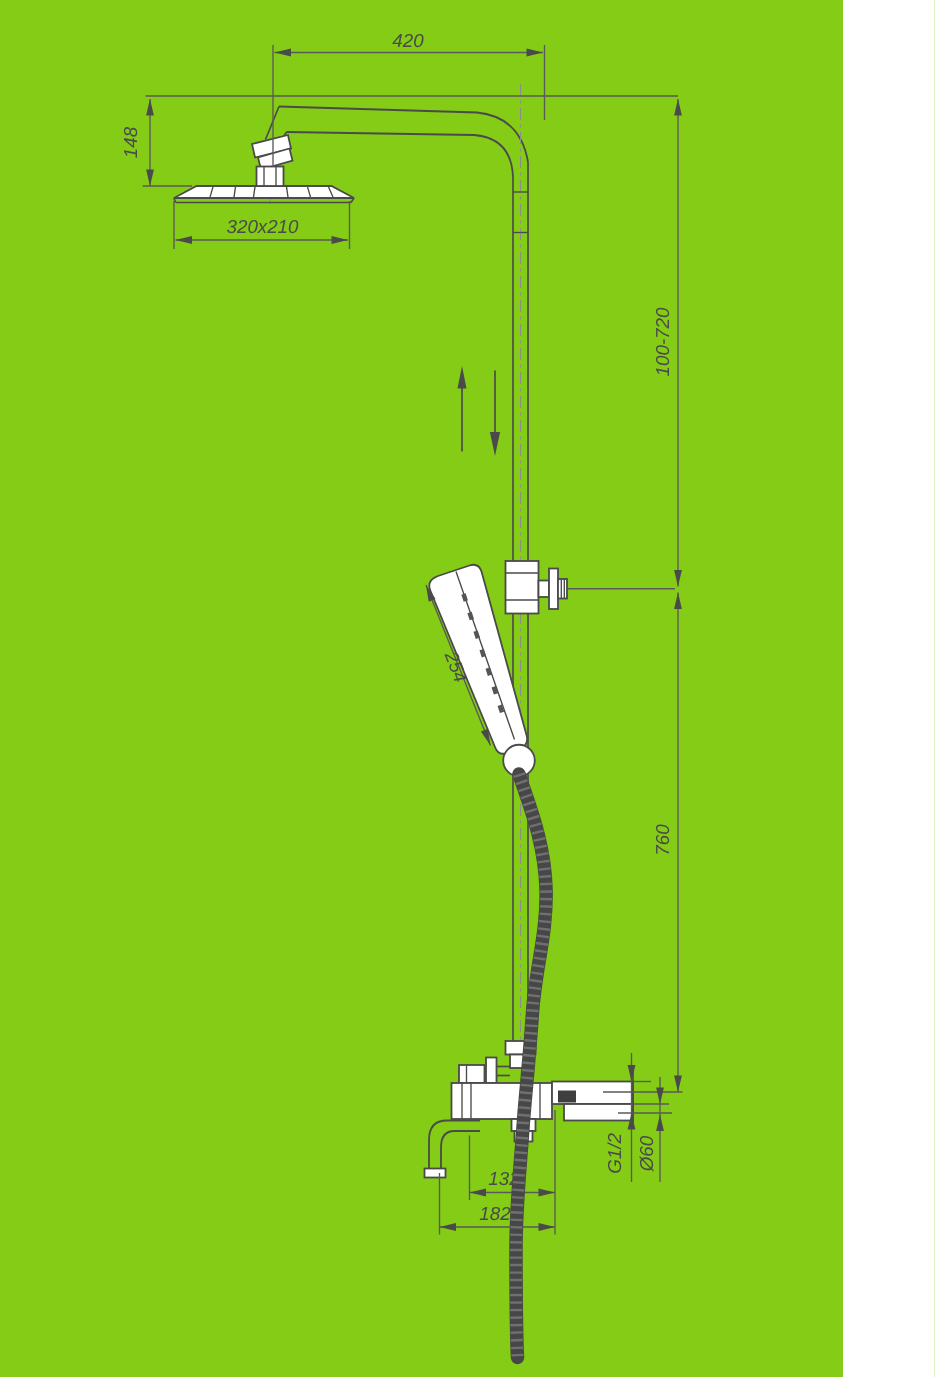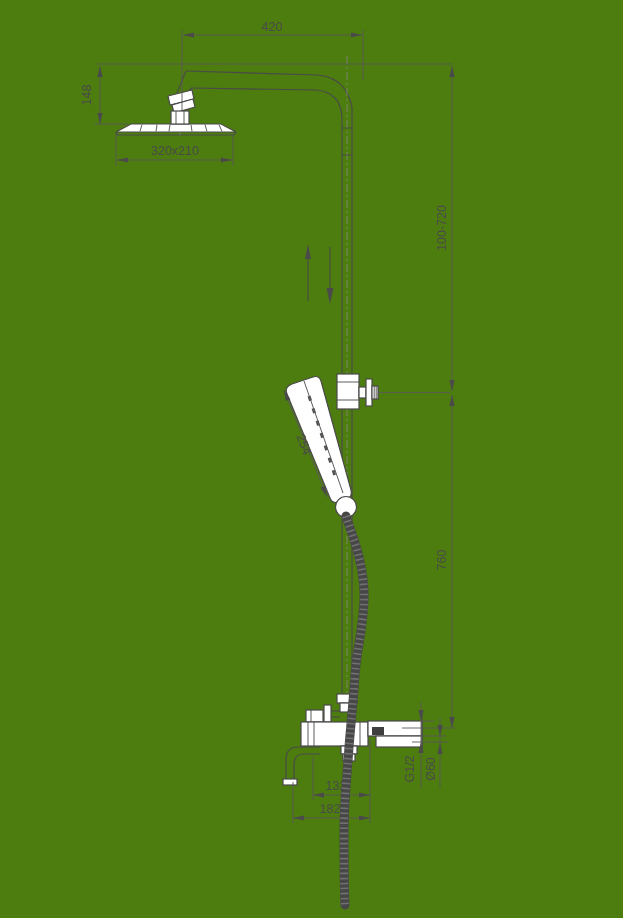--- a/index.html
+++ b/index.html
@@ -1,17 +1,17 @@
 <!DOCTYPE html>
 <html><head>
 <meta charset="utf-8">
 <style>
   html,body{margin:0;padding:0;background:#ffffff;}
-  .stage{position:relative;width:623px;height:918px;background:#4d7c0f;overflow:hidden;
-         font-family:"Liberation Sans", sans-serif;}
+  .stage{position:relative;width:562px;height:918px;background:#84cc16;overflow:hidden;
+         font-family:"Liberation Sans", sans-serif;font-style:italic;}
   svg{position:absolute;left:0;top:0;}
   .fig{stroke:#4a4a4a;stroke-width:1.2;fill:#ffffff;}
   .figopen{stroke:#4a4a4a;stroke-width:1.2;fill:none;}
   .ln{stroke:#4a4a4a;stroke-width:1.1;fill:none;}
   .dim{stroke:#5a5a5a;stroke-width:0.9;fill:none;}
   .arr{fill:#4a4a4a;stroke:none;}
   .cl{stroke:#8d8d8d;stroke-width:0.7;fill:none;stroke-dasharray:8 3 2 3;}
   .tick{stroke:#4a4a4a;stroke-width:0.9;fill:none;}
   .hose{stroke:#474747;stroke-width:9;fill:none;stroke-linecap:round;}
   .hosetex{stroke:#9a9a9a;stroke-width:8;fill:none;stroke-dasharray:1.6 3.4;opacity:.5;stroke-linecap:butt;}

